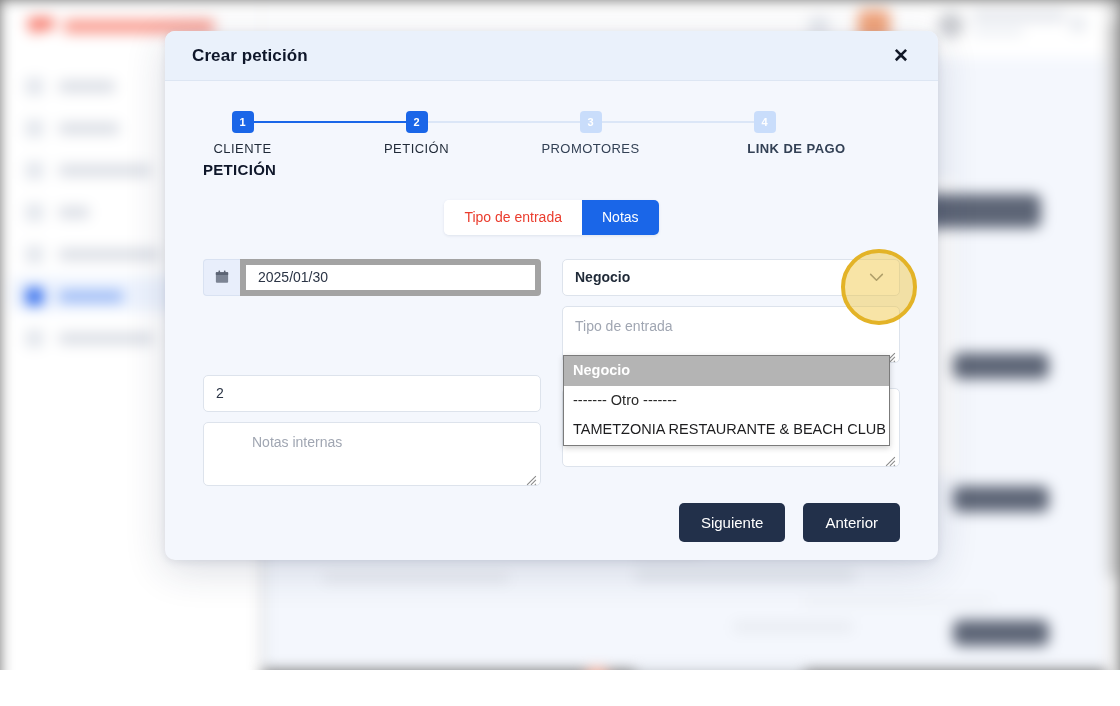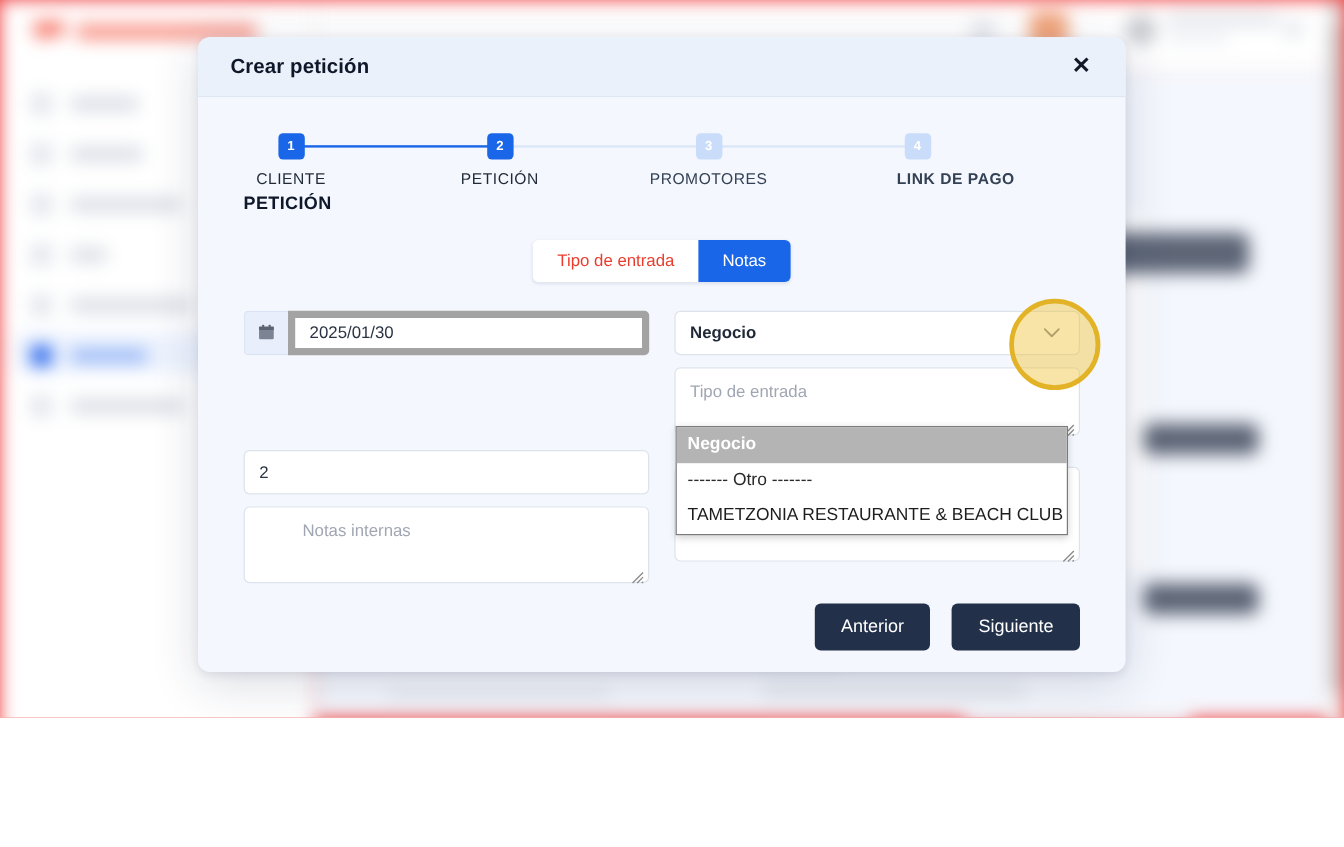--- a/index.html
+++ b/index.html
@@ -4,21 +4,21 @@
 <style>
   * { box-sizing: border-box; }
   html, body {
     margin: 0; padding: 0;
     width: 1120px; height: 706px;
     overflow: hidden;
     font-family: "Liberation Sans", sans-serif;
     background: #ffffff;
   }
 
-  #app { position: relative; width: 1120px; height: 598px; overflow: hidden; background:#ef4444; }
+  #app { position: relative; width: 1120px; height: 670px; overflow: hidden; background:#737373; }
 
   
   #bg {
     position: absolute; inset: 0;
     filter: blur(7px);
     -webkit-filter: blur(7px);
   }
   #bg-sidebar {
     position: absolute; left: 0; top: 0; width: 262px; height: 706px;
     background: #ffffff; border-right: 1px solid #eceff3;
@@ -337,22 +337,22 @@
 
           <div id="dropdown-list" style="top:96px; left:1px;">
             <div class="dd-option selected">Negocio</div>
             <div class="dd-option sep">------- Otro -------</div>
             <div class="dd-option">TAMETZONIA RESTAURANTE &amp; BEACH CLUB</div>
           </div>
         </div>
       </div>
 
       <div id="footer">
+        <button class="btn-dark">Siguiente</button>
         <button class="btn-dark">Anterior</button>
-        <button class="btn-dark">Siguiente</button>
       </div>
 
     </div>
   </div>
 
   <div id="cursor-highlight"></div>
 
 </div>
 
 </body></html>

